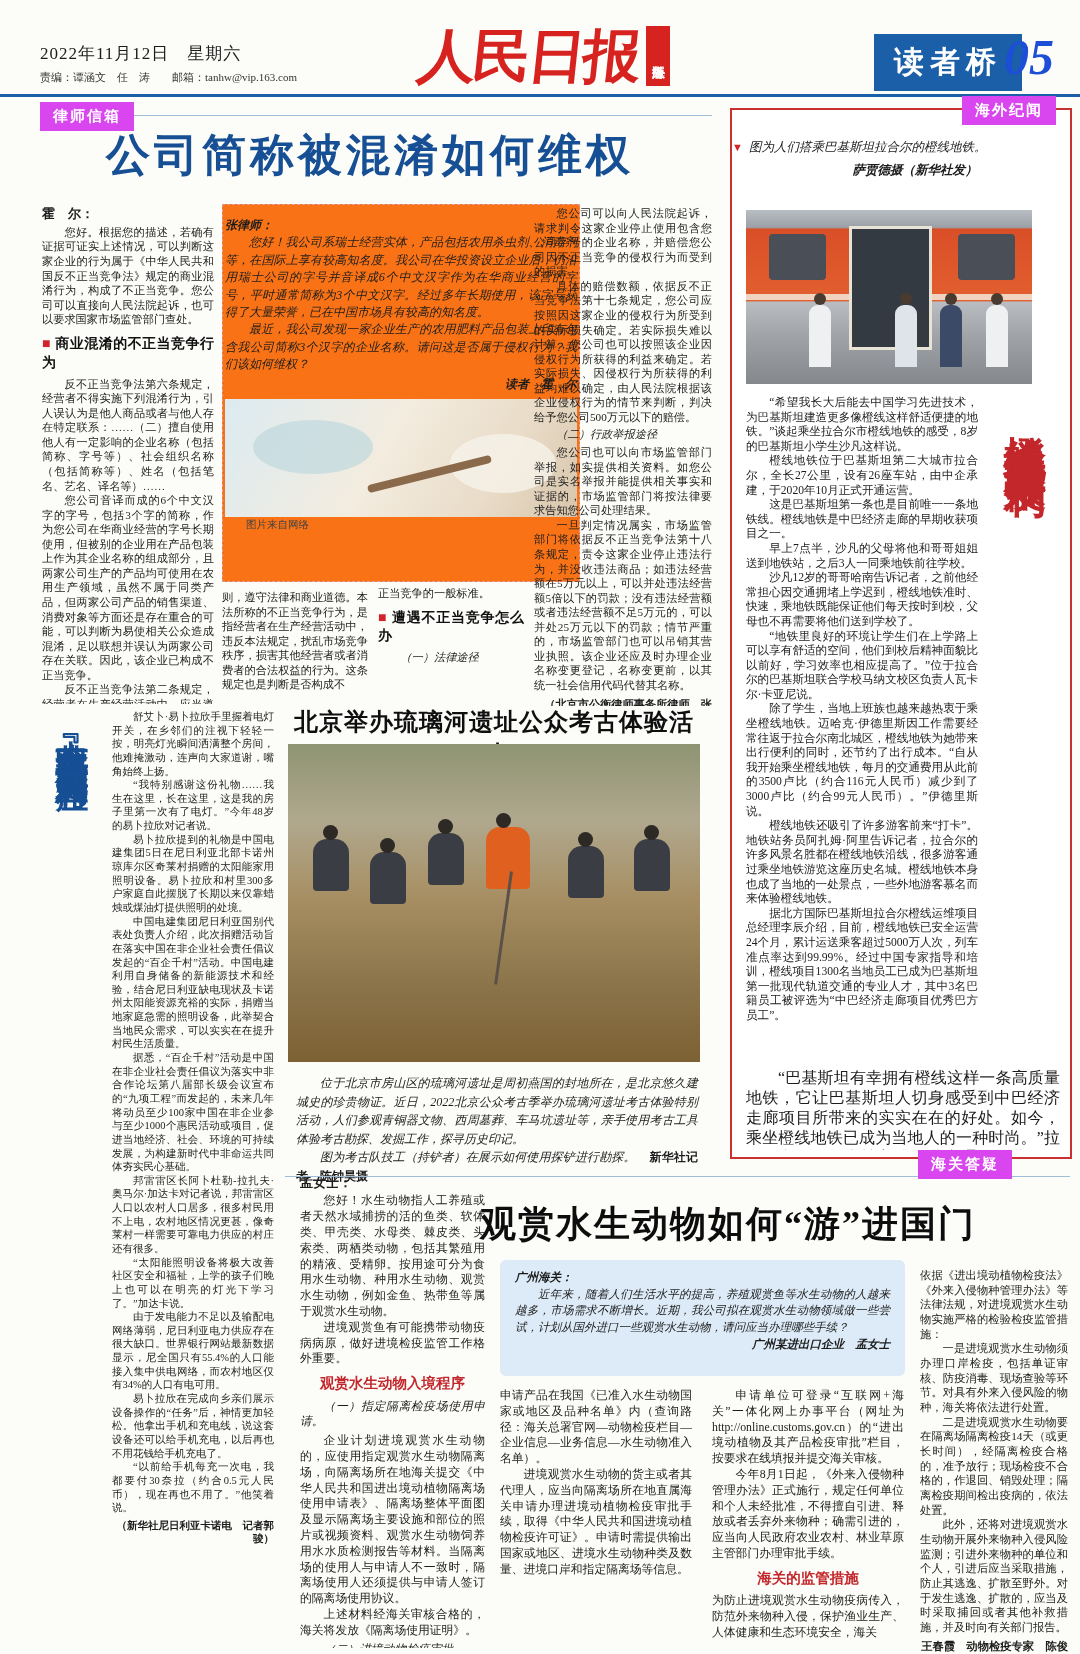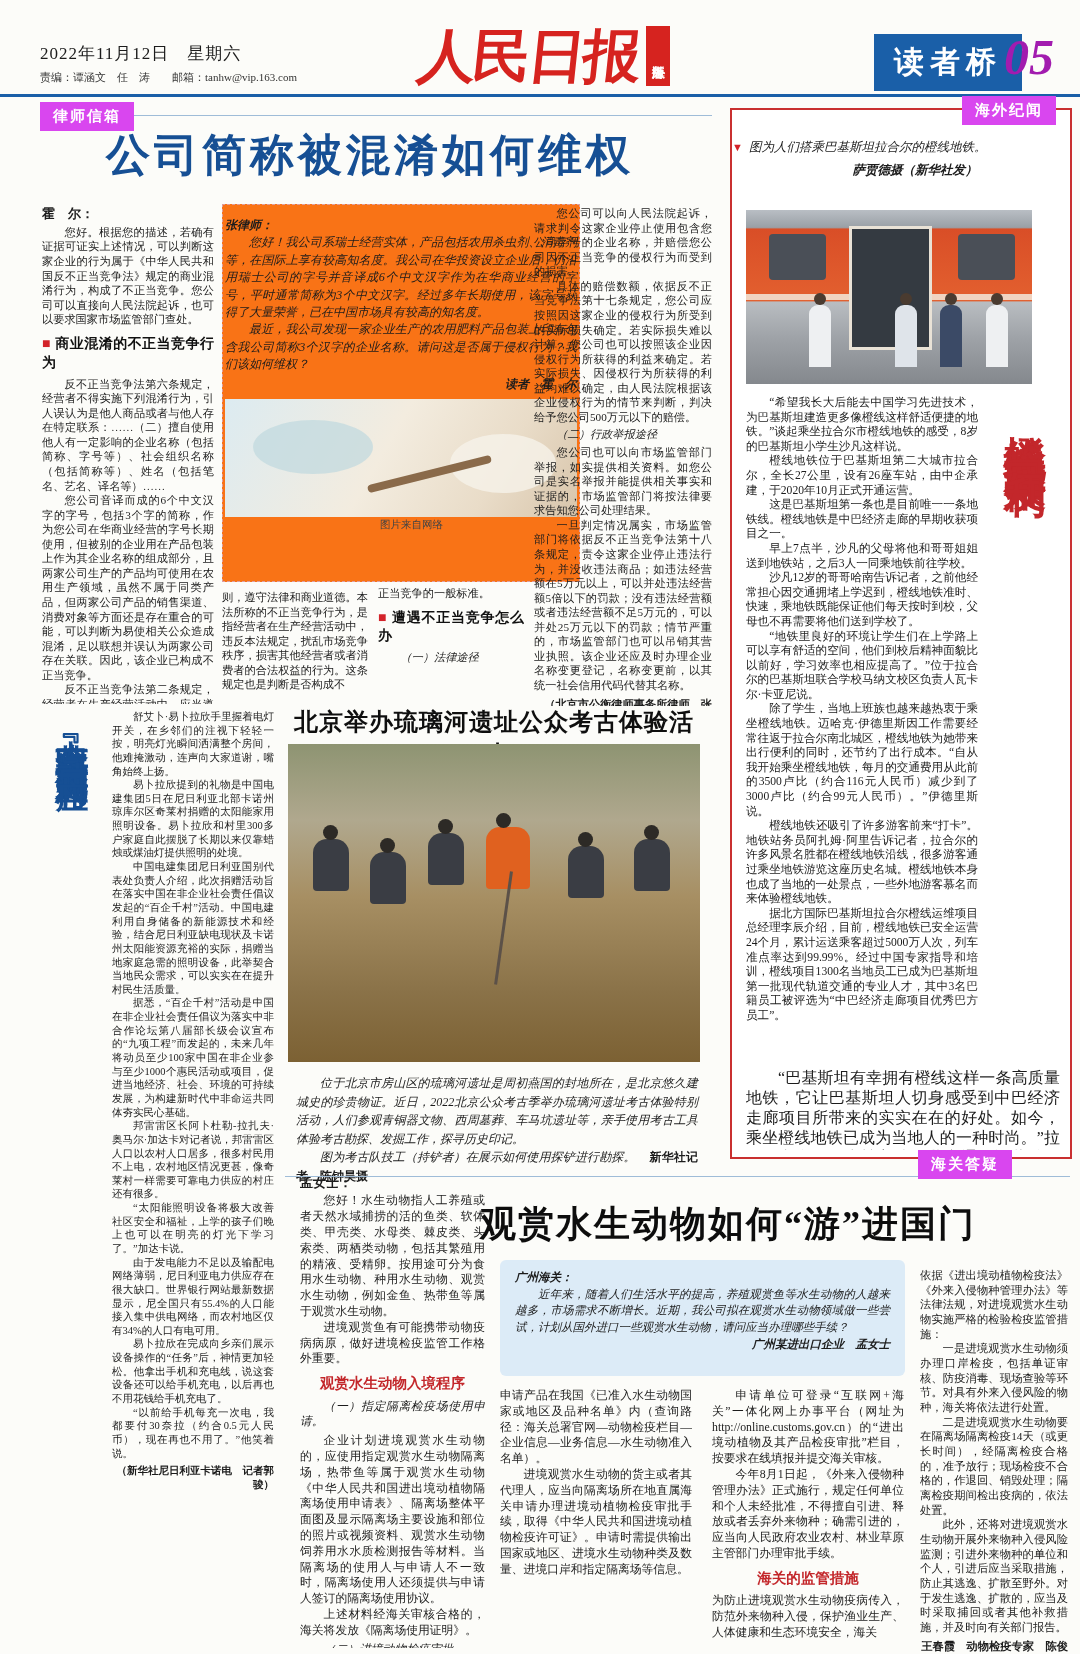--- a/index.html
+++ b/index.html
@@ -11,21 +11,21 @@
   .hdr-editor{position:absolute;left:40px;top:70px;font-size:11px;color:#333;}
   .masthead{position:absolute;left:418px;top:26px;display:flex;align-items:center;gap:8px;}
   .paper-name{font-size:58px;font-weight:bold;color:#d6231f;font-family:"DejaVu Serif",serif;
               transform:skewX(-6deg);letter-spacing:-3px;line-height:1;}
   .edition-box{width:24px;height:60px;background:#d6231f;color:#fff;writing-mode:vertical-rl;
                font-size:13px;font-weight:bold;display:flex;align-items:center;justify-content:center;
                font-family:"Liberation Sans",sans-serif;}
   .section-tab{position:absolute;left:874px;top:34px;background:#1a5fa8;color:#fff;font-weight:bold;
                font-size:30px;padding:8px 20px;letter-spacing:6px;font-family:"Liberation Sans",sans-serif;}
   .page-num{position:absolute;left:1004px;top:28px;font-size:50px;font-style:italic;font-weight:bold;
-            color:#a21caf;font-family:"Liberation Serif",serif;}
+            color:#1d4ed8;font-family:"Liberation Serif",serif;}
   .hdr-rule{position:absolute;left:0;top:94px;width:1080px;height:3px;background:#1a5fa8;}
 
   
   .tag{position:absolute;background:#d946ef;color:#fff;font:bold 15px "Liberation Sans",sans-serif;
        padding:5px 13px;letter-spacing:2px;z-index:3;}
   .tag-rule{position:absolute;height:1px;background:#9fbcd8;z-index:1;}
   .col{position:absolute;font-size:11.2px;line-height:1.3;text-align:justify;overflow:hidden;}
   .col p{margin:0;text-indent:2em;}
   .col p.cont{text-indent:0;}
   .col p.salutation{text-indent:0;font-weight:bold;font-size:13px;margin-bottom:2px;}
@@ -48,21 +48,21 @@
               border:1px dashed #df9d9d;padding:12px 2px;box-sizing:border-box;font-size:12px;
               line-height:1.45;text-align:justify;font-style:italic;overflow:hidden;}
   .letter-box p{margin:0;text-indent:2em;}
   .letter-box p.salutation{text-indent:0;font-weight:bold;}
   .letter-box p.sig{text-align:right;font-weight:bold;margin-top:2px;}
   .letter-photo{position:relative;margin-top:6px;height:118px;
                 background:linear-gradient(120deg,#dcebf1 0%,#f3ecdf 45%,#e9dcc8 75%,#d8c5ab 100%);overflow:hidden;}
   .lp-blob1{position:absolute;left:8%;top:18%;width:34%;height:46%;background:#bfd8de;border-radius:50%;opacity:.7;}
   .lp-blob2{position:absolute;right:6%;top:30%;width:30%;height:50%;background:#f6f2ea;border-radius:50%;opacity:.8;}
   .lp-bar{position:absolute;left:40%;top:60%;width:36%;height:7%;background:#8a6a4a;transform:rotate(-14deg);border-radius:4px;}
-  .letter-photo-caption{text-align:center;font-size:10.5px;color:#444;margin-top:3px;text-indent:0;font-style:normal;}
+  .letter-photo-caption{text-align:left;font-size:10.5px;color:#444;margin-top:3px;text-indent:0;font-style:normal;}
 
   
   .panel{position:absolute;left:730px;top:108px;width:338px;height:1047px;border:2px solid #c93030;background:#fff;}
   .tag-overseas{left:962px;top:96px;}
   .panel-caption{position:absolute;left:732px;top:138px;width:268px;font-size:12.5px;line-height:1.5;
                  font-style:italic;text-align:left;}
   .panel-caption .marker{color:#d3232a;font-style:normal;font-size:11px;margin-right:6px;}
   .panel-credit{position:absolute;left:800px;top:162px;width:230px;font-size:12.5px;font-weight:bold;
                 font-style:italic;text-align:center;}
   .photo-metro{position:absolute;left:746px;top:210px;width:286px;height:174px;overflow:hidden;
@@ -209,20 +209,21 @@
     </div>
   <div class="overseas-vhead">橙线地铁为拉合尔居民带来便利</div>
   <div class="overseas-closing">
       <p>“巴基斯坦有幸拥有橙线这样一条高质量地铁，它让巴基斯坦人切身感受到中巴经济走廊项目所带来的实实在在的好处。如今，乘坐橙线地铁已成为当地人的一种时尚。”拉合尔市所在的旁遮普省公共交通局运营总经理奥赛尔·沙阿说。</p>
       <p class="byline">（新华社巴基斯坦拉合尔电　记者姜　江　邹淑华）</p>
     </div>
 
   <div class="nigeria-vhead">中企落实『百企千村』活动点亮尼日利亚村庄</div>
   <div class="col nigeria-col">
       <p>舒艾卜·易卜拉欣手里握着电灯开关，在乡邻们的注视下轻轻一按，明亮灯光瞬间洒满整个房间，他难掩激动，连声向大家道谢，嘴角始终上扬。</p>
+      <p>“我特别感谢这份礼物……我生在这里，长在这里，这是我的房子里第一次有了电灯。”今年48岁的易卜拉欣对记者说。</p>
       <p>易卜拉欣提到的礼物是中国电建集团5日在尼日利亚北部卡诺州琼库尔区奇莱村捐赠的太阳能家用照明设备。易卜拉欣和村里300多户家庭自此摆脱了长期以来仅靠蜡烛或煤油灯提供照明的处境。</p>
       <p>中国电建集团尼日利亚国别代表处负责人介绍，此次捐赠活动旨在落实中国在非企业社会责任倡议发起的“百企千村”活动。中国电建利用自身储备的新能源技术和经验，结合尼日利亚缺电现状及卡诺州太阳能资源充裕的实际，捐赠当地家庭急需的照明设备，此举契合当地民众需求，可以实实在在提升村民生活质量。</p>
       <p>据悉，“百企千村”活动是中国在非企业社会责任倡议为落实中非合作论坛第八届部长级会议宣布的“九项工程”而发起的，未来几年将动员至少100家中国在非企业参与至少1000个惠民活动或项目，促进当地经济、社会、环境的可持续发展，为构建新时代中非命运共同体夯实民心基础。</p>
       <p>邦雷雷区长阿卜杜勒-拉扎夫·奥马尔·加达卡对记者说，邦雷雷区人口以农村人口居多，很多村民用不上电，农村地区情况更甚，像奇莱村一样需要可靠电力供应的村庄还有很多。</p>
       <p>“太阳能照明设备将极大改善社区安全和福祉，上学的孩子们晚上也可以在明亮的灯光下学习了。”加达卡说。</p>
       <p>由于发电能力不足以及输配电网络薄弱，尼日利亚电力供应存在很大缺口。世界银行网站最新数据显示，尼全国只有55.4%的人口能接入集中供电网络，而农村地区仅有34%的人口有电可用。</p>
       <p>易卜拉欣在完成向乡亲们展示设备操作的“任务”后，神情更加轻松。他拿出手机和充电线，说这套设备还可以给手机充电，以后再也不用花钱给手机充电了。</p>
       <p>“以前给手机每充一次电，我都要付30奈拉（约合0.5元人民币），现在再也不用了。”他笑着说。</p>
       <p class="byline">（新华社尼日利亚卡诺电　记者郭　骏）</p>
     </div>
@@ -245,21 +246,21 @@
   <div class="tag-rule customs-rule"></div>
   <div class="tag tag-customs">海关答疑</div>
   <div class="customs-headline">观赏水生动物如何“游”进国门</div>
 
   <div class="col customs-left">
       <p class="salutation">孟女士：</p>
       <p>您好！水生动物指人工养殖或者天然水域捕捞的活的鱼类、软体类、甲壳类、水母类、棘皮类、头索类、两栖类动物，包括其繁殖用的精液、受精卵。按用途可分为食用水生动物、种用水生动物、观赏水生动物，例如金鱼、热带鱼等属于观赏水生动物。</p>
       <p>进境观赏鱼有可能携带动物疫病病原，做好进境检疫监管工作格外重要。</p>
       <p class="red-heading">观赏水生动物入境程序</p>
       <p class="kai">（一）指定隔离检疫场使用申请。</p>
-      <p>企业计划进境观赏水生动物的，应使用指定观赏水生动物隔离场，热带鱼等属于观赏水生动物《中华人民共和国进出境动植物隔离场使用申请表》、隔离场整体平面图及显示隔离场主要设施和部位的照片或视频资料、观赏水生动物饲养用水水质检测报告等材料。当隔离场的使用人与申请人不一致时，隔离场使用人还须提供与申请人签订的隔离场使用协议。</p>
+      <p>企业计划进境观赏水生动物的，应使用指定观赏水生动物隔离场，向隔离场所在地海关提交《中华人民共和国进出境动植物隔离场使用申请表》、隔离场整体平面图及显示隔离场主要设施和部位的照片或视频资料、观赏水生动物饲养用水水质检测报告等材料。当隔离场的使用人与申请人不一致时，隔离场使用人还须提供与申请人签订的隔离场使用协议。</p>
       <p>上述材料经海关审核合格的，海关将发放《隔离场使用证明》。</p>
       <p class="kai">（二）进境动物检疫审批。</p>
     </div>
 
   <div class="customs-box">
     <p class="salutation">广州海关：</p>
     <div>
         <p>近年来，随着人们生活水平的提高，养殖观赏鱼等水生动物的人越来越多，市场需求不断增长。近期，我公司拟在观赏水生动物领域做一些尝试，计划从国外进口一些观赏水生动物，请问应当办理哪些手续？</p>
       </div>
     <p class="sig">广州某进出口企业　孟女士</p>

